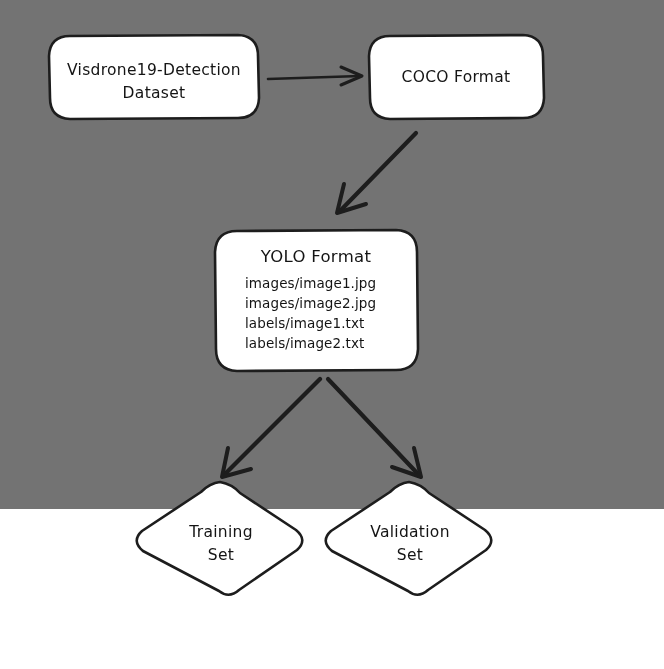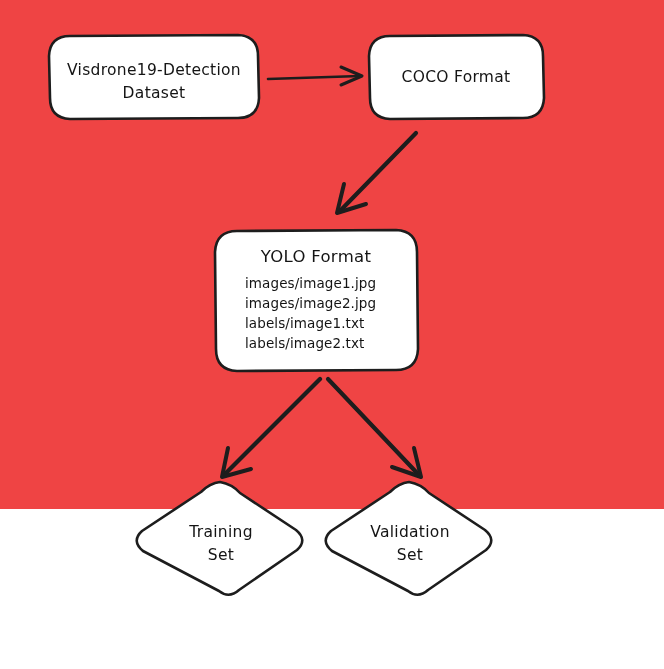--- a/index.html
+++ b/index.html
@@ -11,21 +11,21 @@
   body {
     width: 664px;
     height: 669px;
     overflow: hidden;
     font-family: "DejaVu Sans", sans-serif;
   }
   #diagram-root {
     position: relative;
     width: 664px;
     height: 509px;
-    background: #ef4444;
+    background: #737373;
   }
   svg#flow-canvas {
     position: absolute;
     top: 0;
     left: 0;
     width: 664px;
     height: 669px;
   }
   .node-shape {
     fill: #ffffff;

